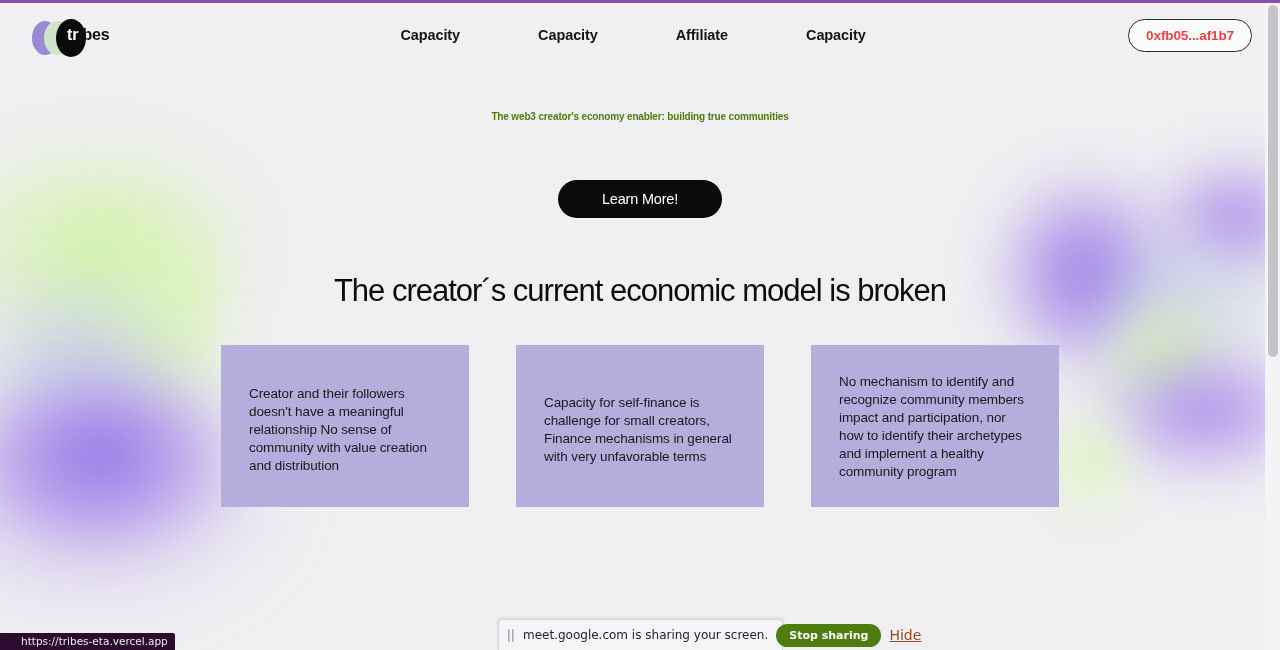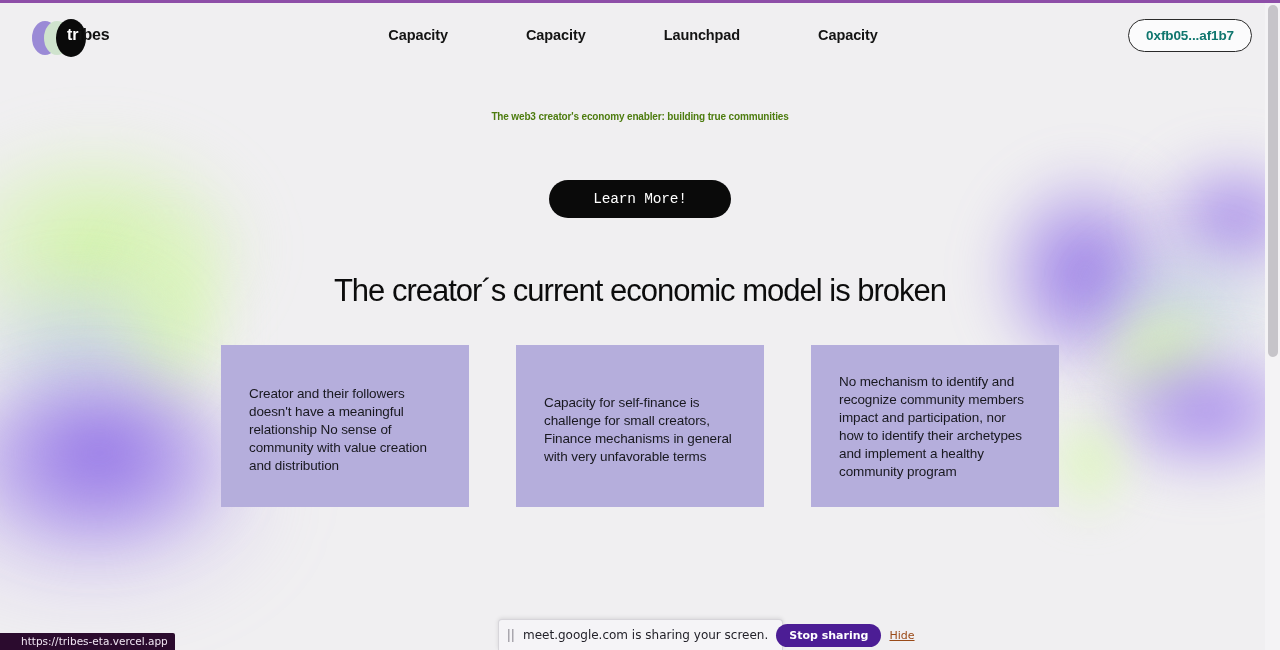--- a/index.html
+++ b/index.html
@@ -109,41 +109,41 @@
   .nav-link{
     font-size:14.5px; font-weight:700; color:#141414;
     letter-spacing:-.1px; text-decoration:none; cursor:pointer;
     padding:6px 10px; white-space:nowrap;
   }
   .nav-link + .nav-link{ margin-left:58px; }
 
   #wallet-btn{
     flex:0 0 auto;
     border:1.4px solid #2a2a2a; border-radius:22px;
-    background:#fbfbfc; color:#0f766e;
+    background:#fbfbfc; color:#ef4444;
     font-size:13.5px; font-weight:700; letter-spacing:-.1px;
     padding:8px 17px; cursor:pointer; font-family:inherit;
   }
 
   
   #hero{ position:relative; z-index:4; text-align:center; }
   #hero-title{
     margin-top:48px;
     font-size:53px; line-height:1.05; font-weight:400;
     color:#0c0c0c; letter-spacing:-1.6px;
   }
   #hero-title .l2{ display:block; }
   #hero-sub{
     margin-top:44px;
     font-size:10px; font-weight:700; color:#4d7c0f; letter-spacing:-.15px;
   }
   #cta-wrap{ margin-top:58px; }
   #cta-btn{
     background:#0a0a0a; color:#fff; border:none; border-radius:22px;
-    font-family:Liberation Mono, monospace; font-size:14.5px; font-weight:400;
+    font-family:Liberation Sans, sans-serif; font-size:14.5px; font-weight:400;
     padding:11px 44px; cursor:pointer; letter-spacing:-.2px;
   }
 
   
   #section-title{
     position:relative; z-index:4; text-align:center;
     margin-top:55px;
     font-size:31px; font-weight:400; color:#0c0c0c; letter-spacing:-1px;
   }
   #cards{
@@ -181,27 +181,27 @@
     width:7px; height:13px; flex:0 0 auto; cursor:grab;
     background:
       linear-gradient(#a9a7ae,#a9a7ae) 0 0/1.5px 100% no-repeat,
       linear-gradient(#a9a7ae,#a9a7ae) 4px 0/1.5px 100% no-repeat;
   }
   #share-text{
     font-size:12px; color:#23222a; white-space:nowrap;
     font-family:"DejaVu Sans", sans-serif;
   }
   #stop-sharing-btn{
-    background:#4c1d95; color:#fff; border:none; border-radius:13px;
+    background:#4d7c0f; color:#fff; border:none; border-radius:13px;
     font-family:"DejaVu Sans", sans-serif;
     font-size:11px; font-weight:700; padding:5px 13px; cursor:pointer;
     white-space:nowrap;
   }
   #hide-link{
-    font-size:11px; color:#9a4a18; text-decoration:underline;
+    font-size:14px; color:#9a4a18; text-decoration:underline;
     cursor:pointer; white-space:nowrap;
     font-family:"DejaVu Sans", sans-serif;
   }
 
   
   #status-url{
     position:absolute; left:0; bottom:0; z-index:72;
     background:#2b0b2e; color:#f0e6f2;
     font-size:10.5px; font-family:"DejaVu Sans", sans-serif;
     padding:2px 7px 3px 21px; white-space:nowrap;
@@ -235,21 +235,21 @@
     <div id="logo">
       <span class="logo-ell le-purple"></span>
       <span class="logo-ell le-green"></span>
       <span class="logo-ell le-black"></span>
       <span id="logo-text"><span class="on-dark">tr</span>ibes</span>
     </div>
 
     <nav id="nav-links">
       <a class="nav-link">Capacity</a>
       <a class="nav-link">Capacity</a>
-      <a class="nav-link">Launchpad</a>
+      <a class="nav-link">Affiliate</a>
       <a class="nav-link">Capacity</a>
     </nav>
 
     <button id="wallet-btn">0xfb05...af1b7</button>
   </div>
 
   <div id="hero">
     <p id="hero-sub">The web3 creator's economy enabler: building true communities</p>
     <div id="cta-wrap">
       <button id="cta-btn">Learn More!</button>

